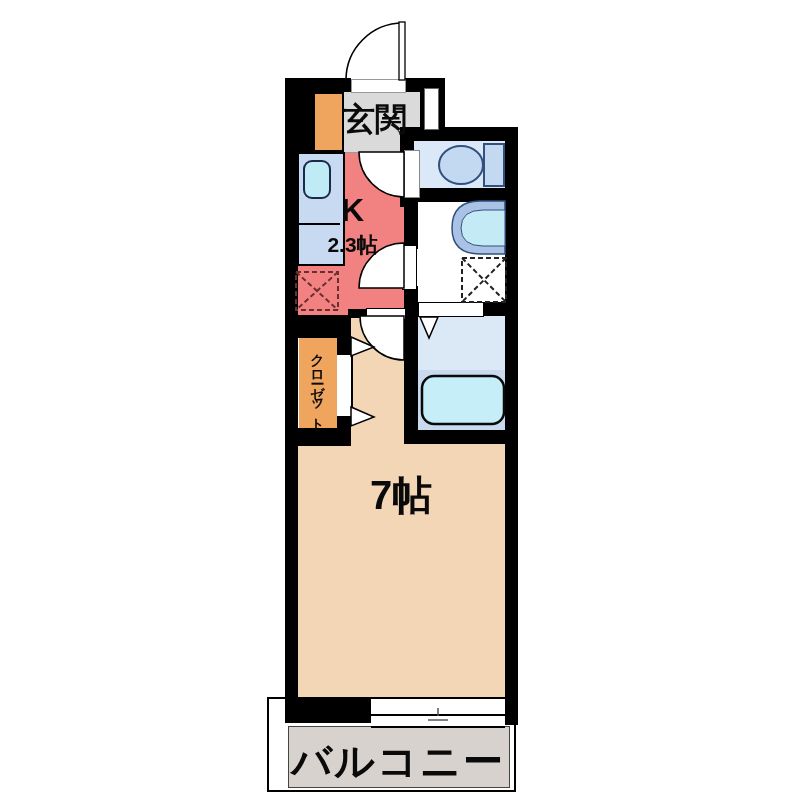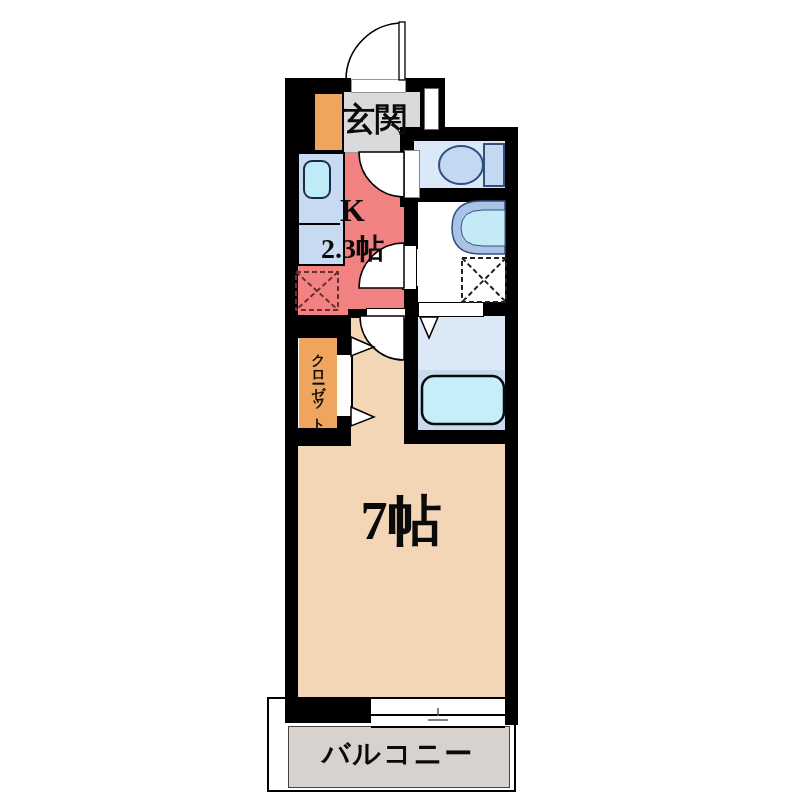--- a/index.html
+++ b/index.html
@@ -1,17 +1,17 @@
 <!DOCTYPE html>
 <html><head>
 <meta charset="utf-8">
 <style>
   html,body{margin:0;padding:0;background:#fff;}
   .canvas{position:relative;width:800px;height:800px;background:#ffffff;overflow:hidden;
-          font-family:Liberation Serif, serif;color:#0a0a0a;}
+          font-family:Liberation Sans, sans-serif;color:#0a0a0a;}
   .abs{position:absolute;}
   .wall{position:absolute;background:#000;}
   .lbl{position:absolute;font-weight:900;color:#0a0a0a;text-align:center;line-height:1.15;}
   .floor{position:absolute;}
   svg.overlay{position:absolute;left:0;top:0;pointer-events:none;}
 </style>
 </head>
 <body>
 
 <div class="canvas">
@@ -125,25 +125,25 @@
     <g stroke="#555" stroke-width="1.5">
       <line x1="438" y1="708" x2="438" y2="716"></line>
       <line x1="428" y1="720" x2="448" y2="720"></line>
     </g>
   </svg>
 
   <div class="lbl" style="left:340px;top:101px;width:70px;font-size:32px;">玄関</div>
 
   <div class="lbl" style="left:300px;top:192px;width:105px;">
     <div style="font-size:32px;font-weight:900;">K</div>
-    <div style="font-size:28px;font-weight:900;margin-top:4px;">2.3帖</div>
+    <div style="font-size:21px;font-weight:900;margin-top:4px;">2.3帖</div>
   </div>
 
   <div class="lbl" style="left:299px;top:342px;width:38px;height:84px;writing-mode:vertical-rl;text-orientation:upright;
               font-size:14px;font-weight:800;display:flex;align-items:center;justify-content:center;line-height:1;">クローゼット</div>
 
   <div class="lbl" style="left:297px;top:472px;width:208px;">
-    <div style="font-size:54px;font-weight:900;margin-top:18px;">7帖</div>
+    <div style="font-size:40px;font-weight:900;margin-top:0;">7帖</div>
   </div>
 
-  <div class="lbl" style="left:288px;top:738px;width:220px;font-size:28px;font-weight:800;letter-spacing:2px;">バルコニー</div>
+  <div class="lbl" style="left:288px;top:738px;width:220px;font-size:40px;font-weight:800;letter-spacing:2px;">バルコニー</div>
 
 </div>
 
 </body></html>

